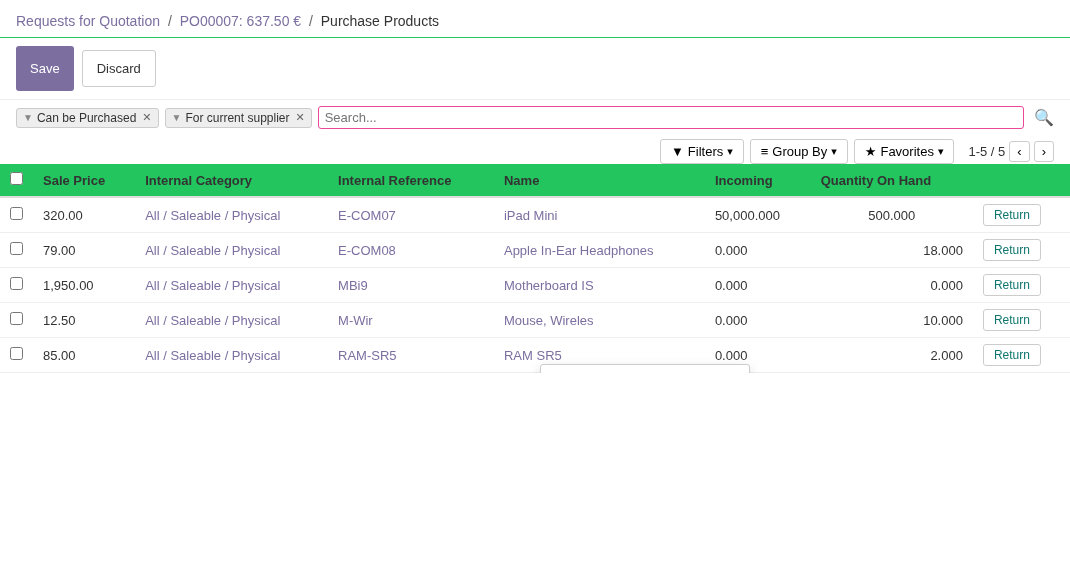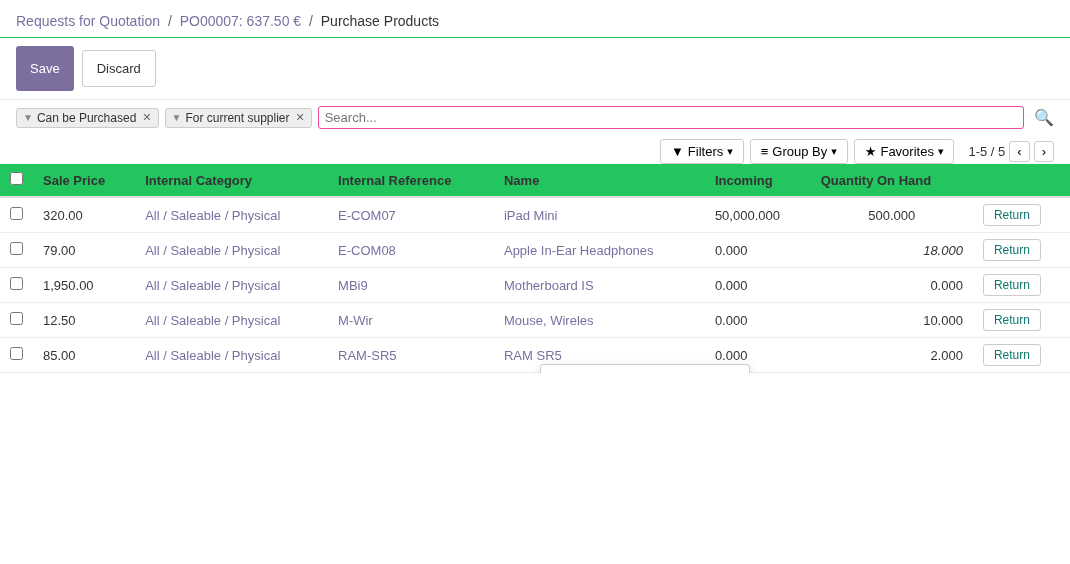--- a/index.html
+++ b/index.html
@@ -129,21 +129,21 @@
     <td style="text-align:center;">500.000</td>
     <td><button class="return-btn">Return</button></td>
   </tr>
         <tr>
     <td class="checkbox-col"><input type="checkbox" style=""></td>
     <td>79.00</td>
     <td class="link-text">All / Saleable / Physical</td>
     <td class="link-text">E-COM08</td>
     <td class="link-text">Apple In-Ear Headphones</td>
     <td>0.000</td>
-    <td style="text-align:right;font-style:italic;">18.000</td>
+    <td style="text-align:right;">18.000</td>
     <td><button class="return-btn">Return</button></td>
   </tr>
         <tr>
     <td class="checkbox-col"><input type="checkbox" style=""></td>
     <td>1,950.00</td>
     <td class="link-text">All / Saleable / Physical</td>
     <td class="link-text">MBi9</td>
     <td class="link-text">Motherboard IS</td>
     <td>0.000</td>
     <td style="text-align:right;">0.000</td>

